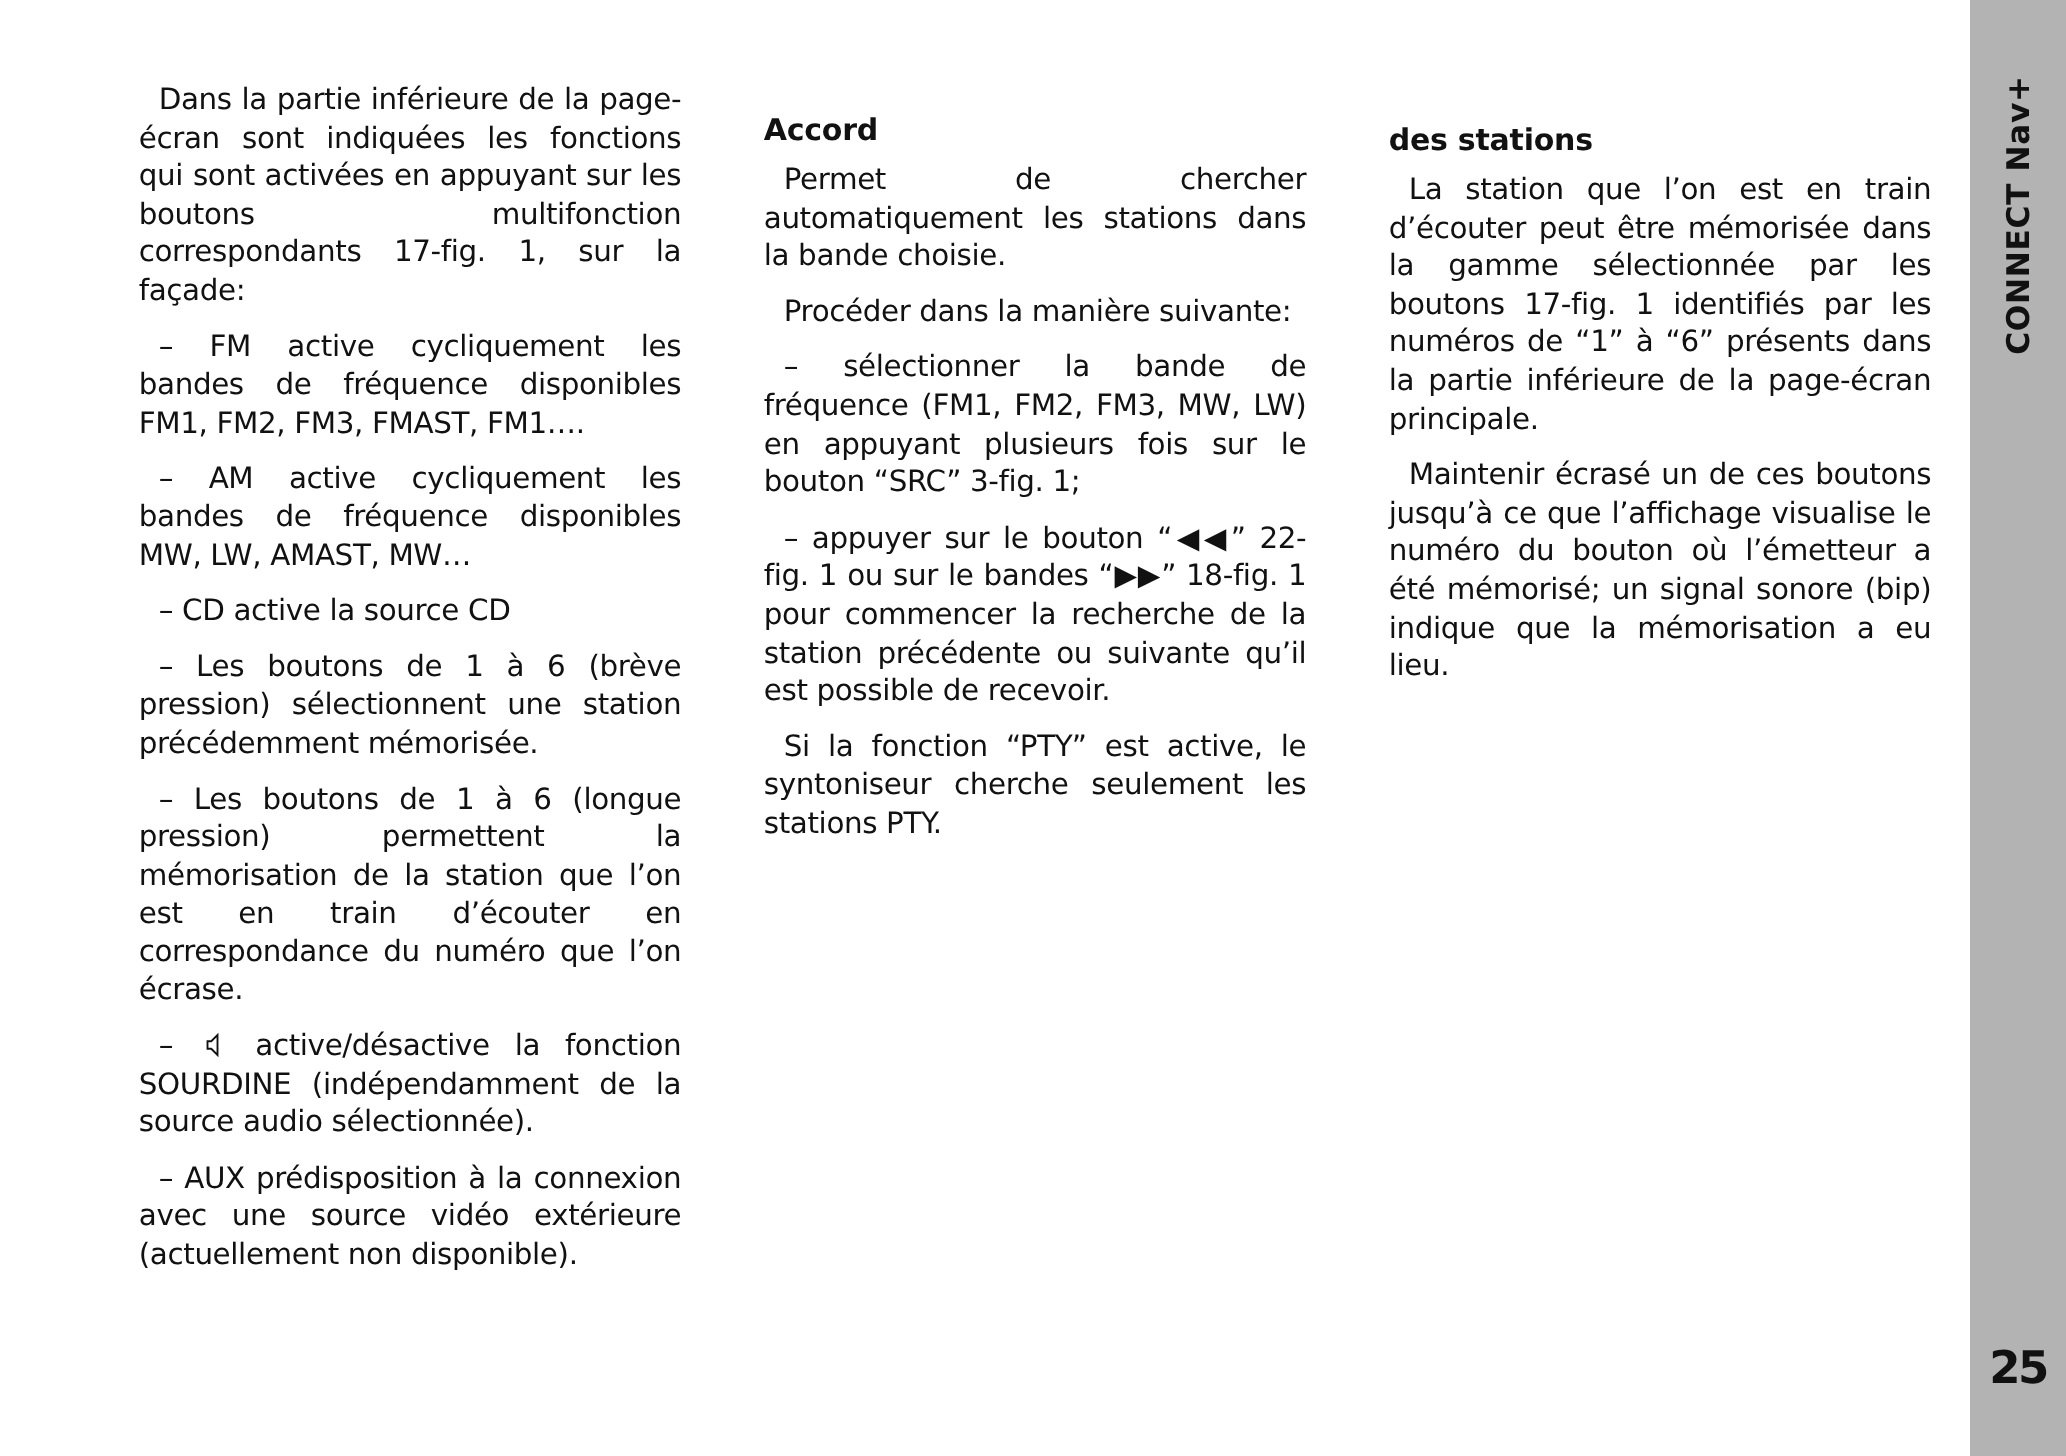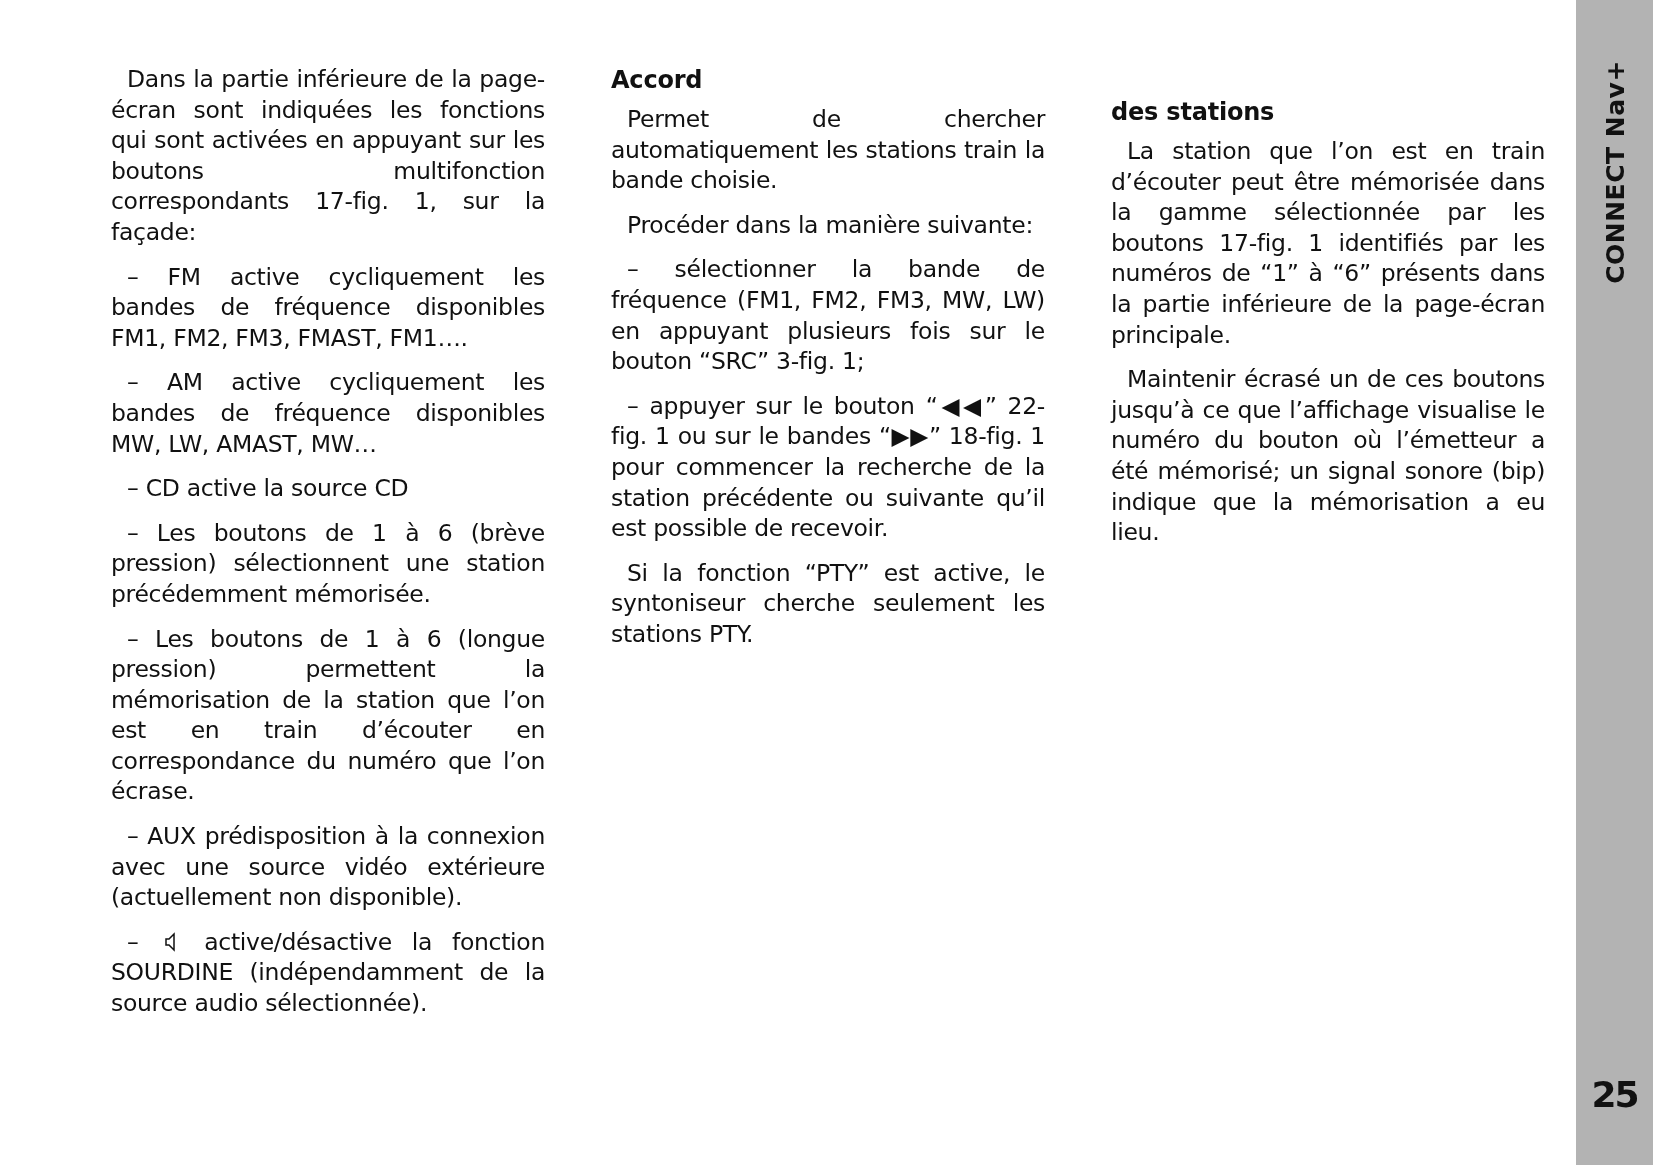--- a/index.html
+++ b/index.html
@@ -1,20 +1,20 @@
 <!DOCTYPE html>
 <html><head>
 <meta charset="utf-8">
 <style>
   html,body{margin:0;padding:0;background:#fff;}
   body{width:1653px;height:1165px;position:relative;overflow:hidden;
        font-family:"DejaVu Sans","Liberation Sans",sans-serif;color:#111;}
   .col{position:absolute;top:64px;width:434px;font-size:23.5px;line-height:30.6px;}
   #col1{left:111px;}
-  #col2{left:611px;}
+  #col2{left:611px;margin-top:24px;}
   #col3{left:1111px;}
   .col p{margin:0 0 14px 0;text-align:justify;hyphens:none;letter-spacing:-0.3px;}
   .col p.ind{text-indent:16px;}
   .col h3{margin:0 0 8px 0;font-size:24px;line-height:32px;font-weight:bold;letter-spacing:-0.2px;}
   b{font-weight:normal;}
   .sidebar{position:absolute;left:1576px;top:0;width:77px;height:1165px;background:#b3b3b3;}
   .side-title{position:absolute;left:50%;top:172px;transform:translate(-50%,-50%) rotate(-90deg);
      white-space:nowrap;font-weight:900;font-size:25px;letter-spacing:0.5px;color:#111;
      font-family:"DejaVu Sans","Liberation Sans",sans-serif;}
   .page-num{position:absolute;left:0;width:77px;top:1074px;text-align:center;font-weight:900;
@@ -31,30 +31,30 @@
 
   <p class="ind"><span>– </span><b>AM</b><span> active cycliquement les bandes de fréquence disponibles MW, LW, AMAST, MW…</span></p>
 
   <p class="ind"><span>– </span><b>CD</b><span> active la source CD</span></p>
 
 
   <p class="ind"><span>– Les boutons de </span><b>1</b><span> à </span><b>6</b><span> (brève pression) sélectionnent une station précédemment mémorisée.</span></p>
 
   <p class="ind"><span>– Les boutons de </span><b>1</b><span> à </span><b>6</b><span> (longue pression) permettent la mémorisation de la station que l’on est en train d’écouter en correspondance du numéro que l’on écrase.</span></p>
 
-  <p class="ind"><span>– </span><b>AUX</b><span> prédisposition à la connexion avec une source vidéo extérieure (actuellement non disponible).</span></p>
-
   <p class="ind"><span>– </span><svg class="spk" viewBox="0 0 14 20">
         <path d="M2 7 H5 L10 2 V18 L5 13 H2 Z" fill="none" stroke="#111" stroke-width="1.5"></path>
       </svg><span> active/désactive la fonction SOURDINE (indépendamment de la source audio sélectionnée).</span></p>
+
+  <p class="ind"><span>– </span><b>AUX</b><span> prédisposition à la connexion avec une source vidéo extérieure (actuellement non disponible).</span></p>
 </div>
 
 <div class="col" id="col2">
   <h3>Accord</h3>
-  <p class="ind">Permet de chercher automatiquement les stations train la bande choisie.</p>
+  <p class="ind">Permet de chercher automatiquement les stations dans la bande choisie.</p>
   <p class="ind">Procéder dans la manière suivante:</p>
   <p class="ind"><span>– sélectionner la bande de fréquence (FM1, FM2, FM3, MW, LW) en appuyant plusieurs fois sur le bouton “SRC” </span><b>3-fig. 1</b><span>;</span></p>
   <p class="ind"><span>– appuyer sur le bouton “◀◀” </span><b>22-fig. 1</b><span> ou sur le bandes “▶▶” </span><b>18-fig. 1</b><span> pour commencer la recherche de la station précédente ou suivante qu’il est possible de recevoir.</span></p>
   <p class="ind">Si la fonction “PTY” est active, le syntoniseur cherche seulement les stations PTY.</p>
 </div>
 
 <div class="col" id="col3">
   <h3><br><span>des stations</span></h3>
   <p class="ind"><span>La station que l’on est en train d’écouter peut être mémorisée dans la gamme sélectionnée par les boutons </span><b>17-fig. 1</b><span> identifiés par les numéros de “</span><b>1</b><span>” à “</span><b>6</b><span>” présents dans la partie inférieure de la page-écran principale.</span></p>
   <p class="ind">Maintenir écrasé un de ces boutons jusqu’à ce que l’affichage visualise le numéro du bouton où l’émetteur a été mémorisé; un signal sonore (bip) indique que la mémorisation a eu lieu.</p>

